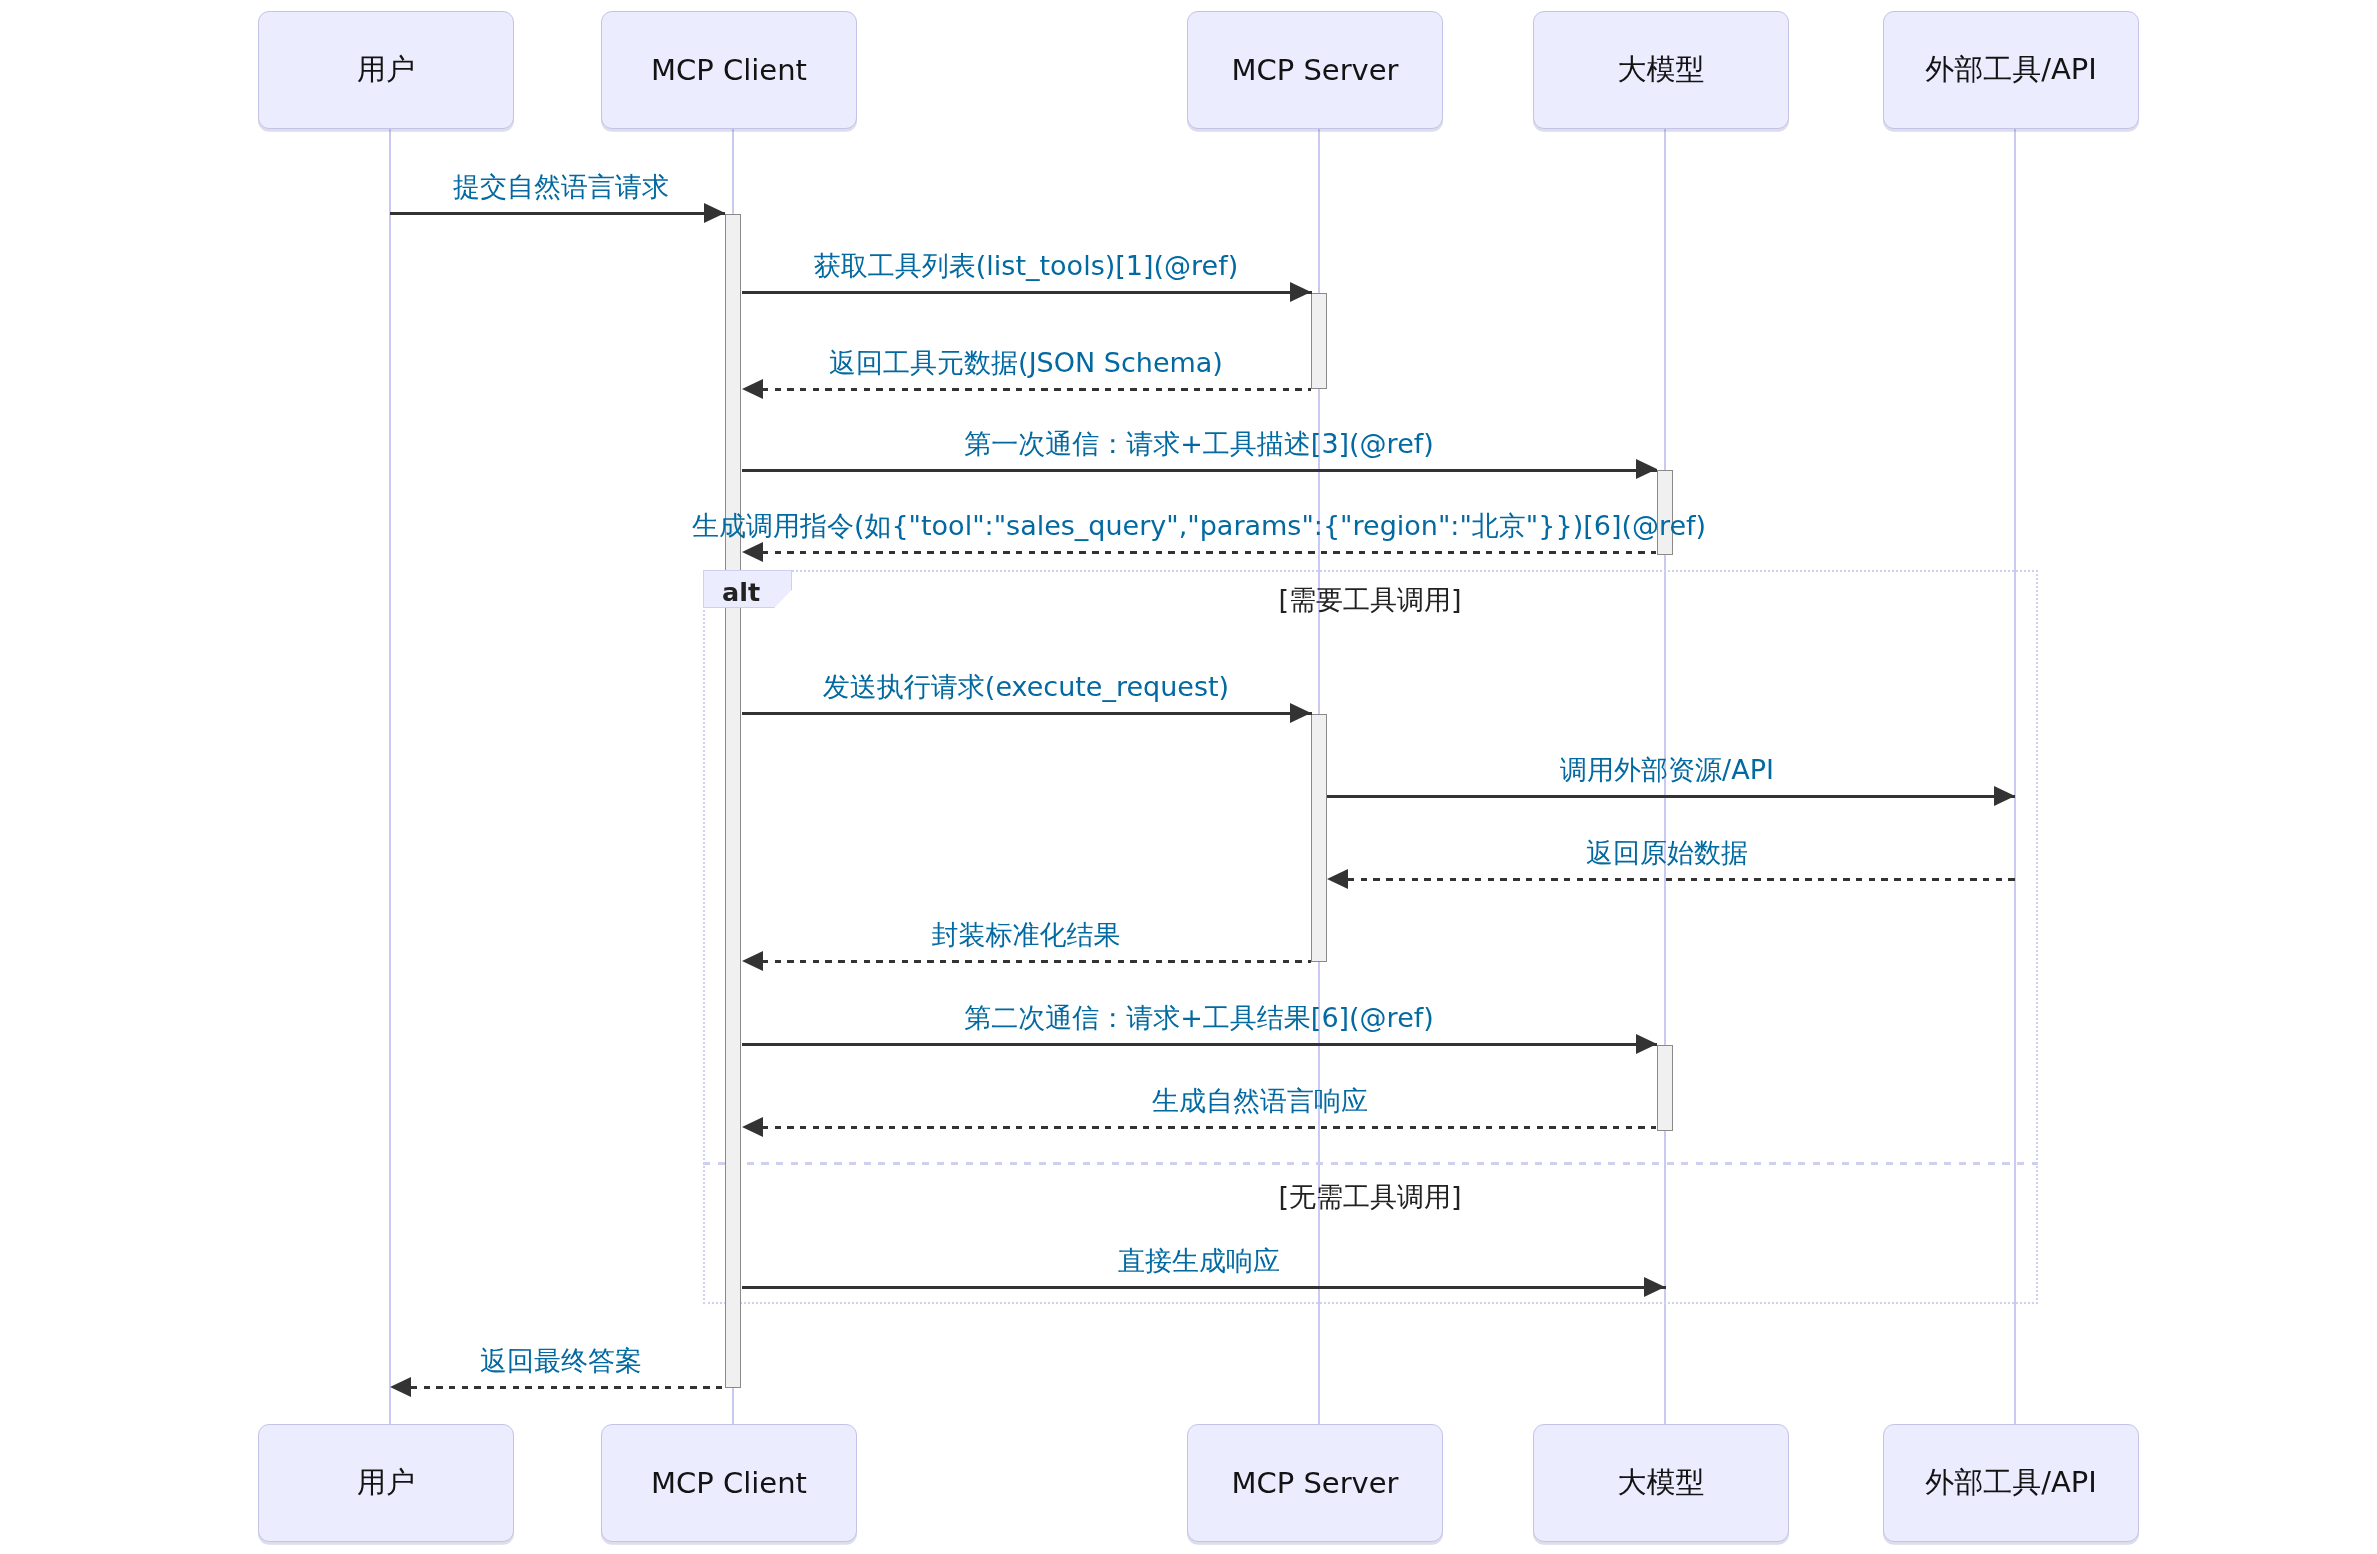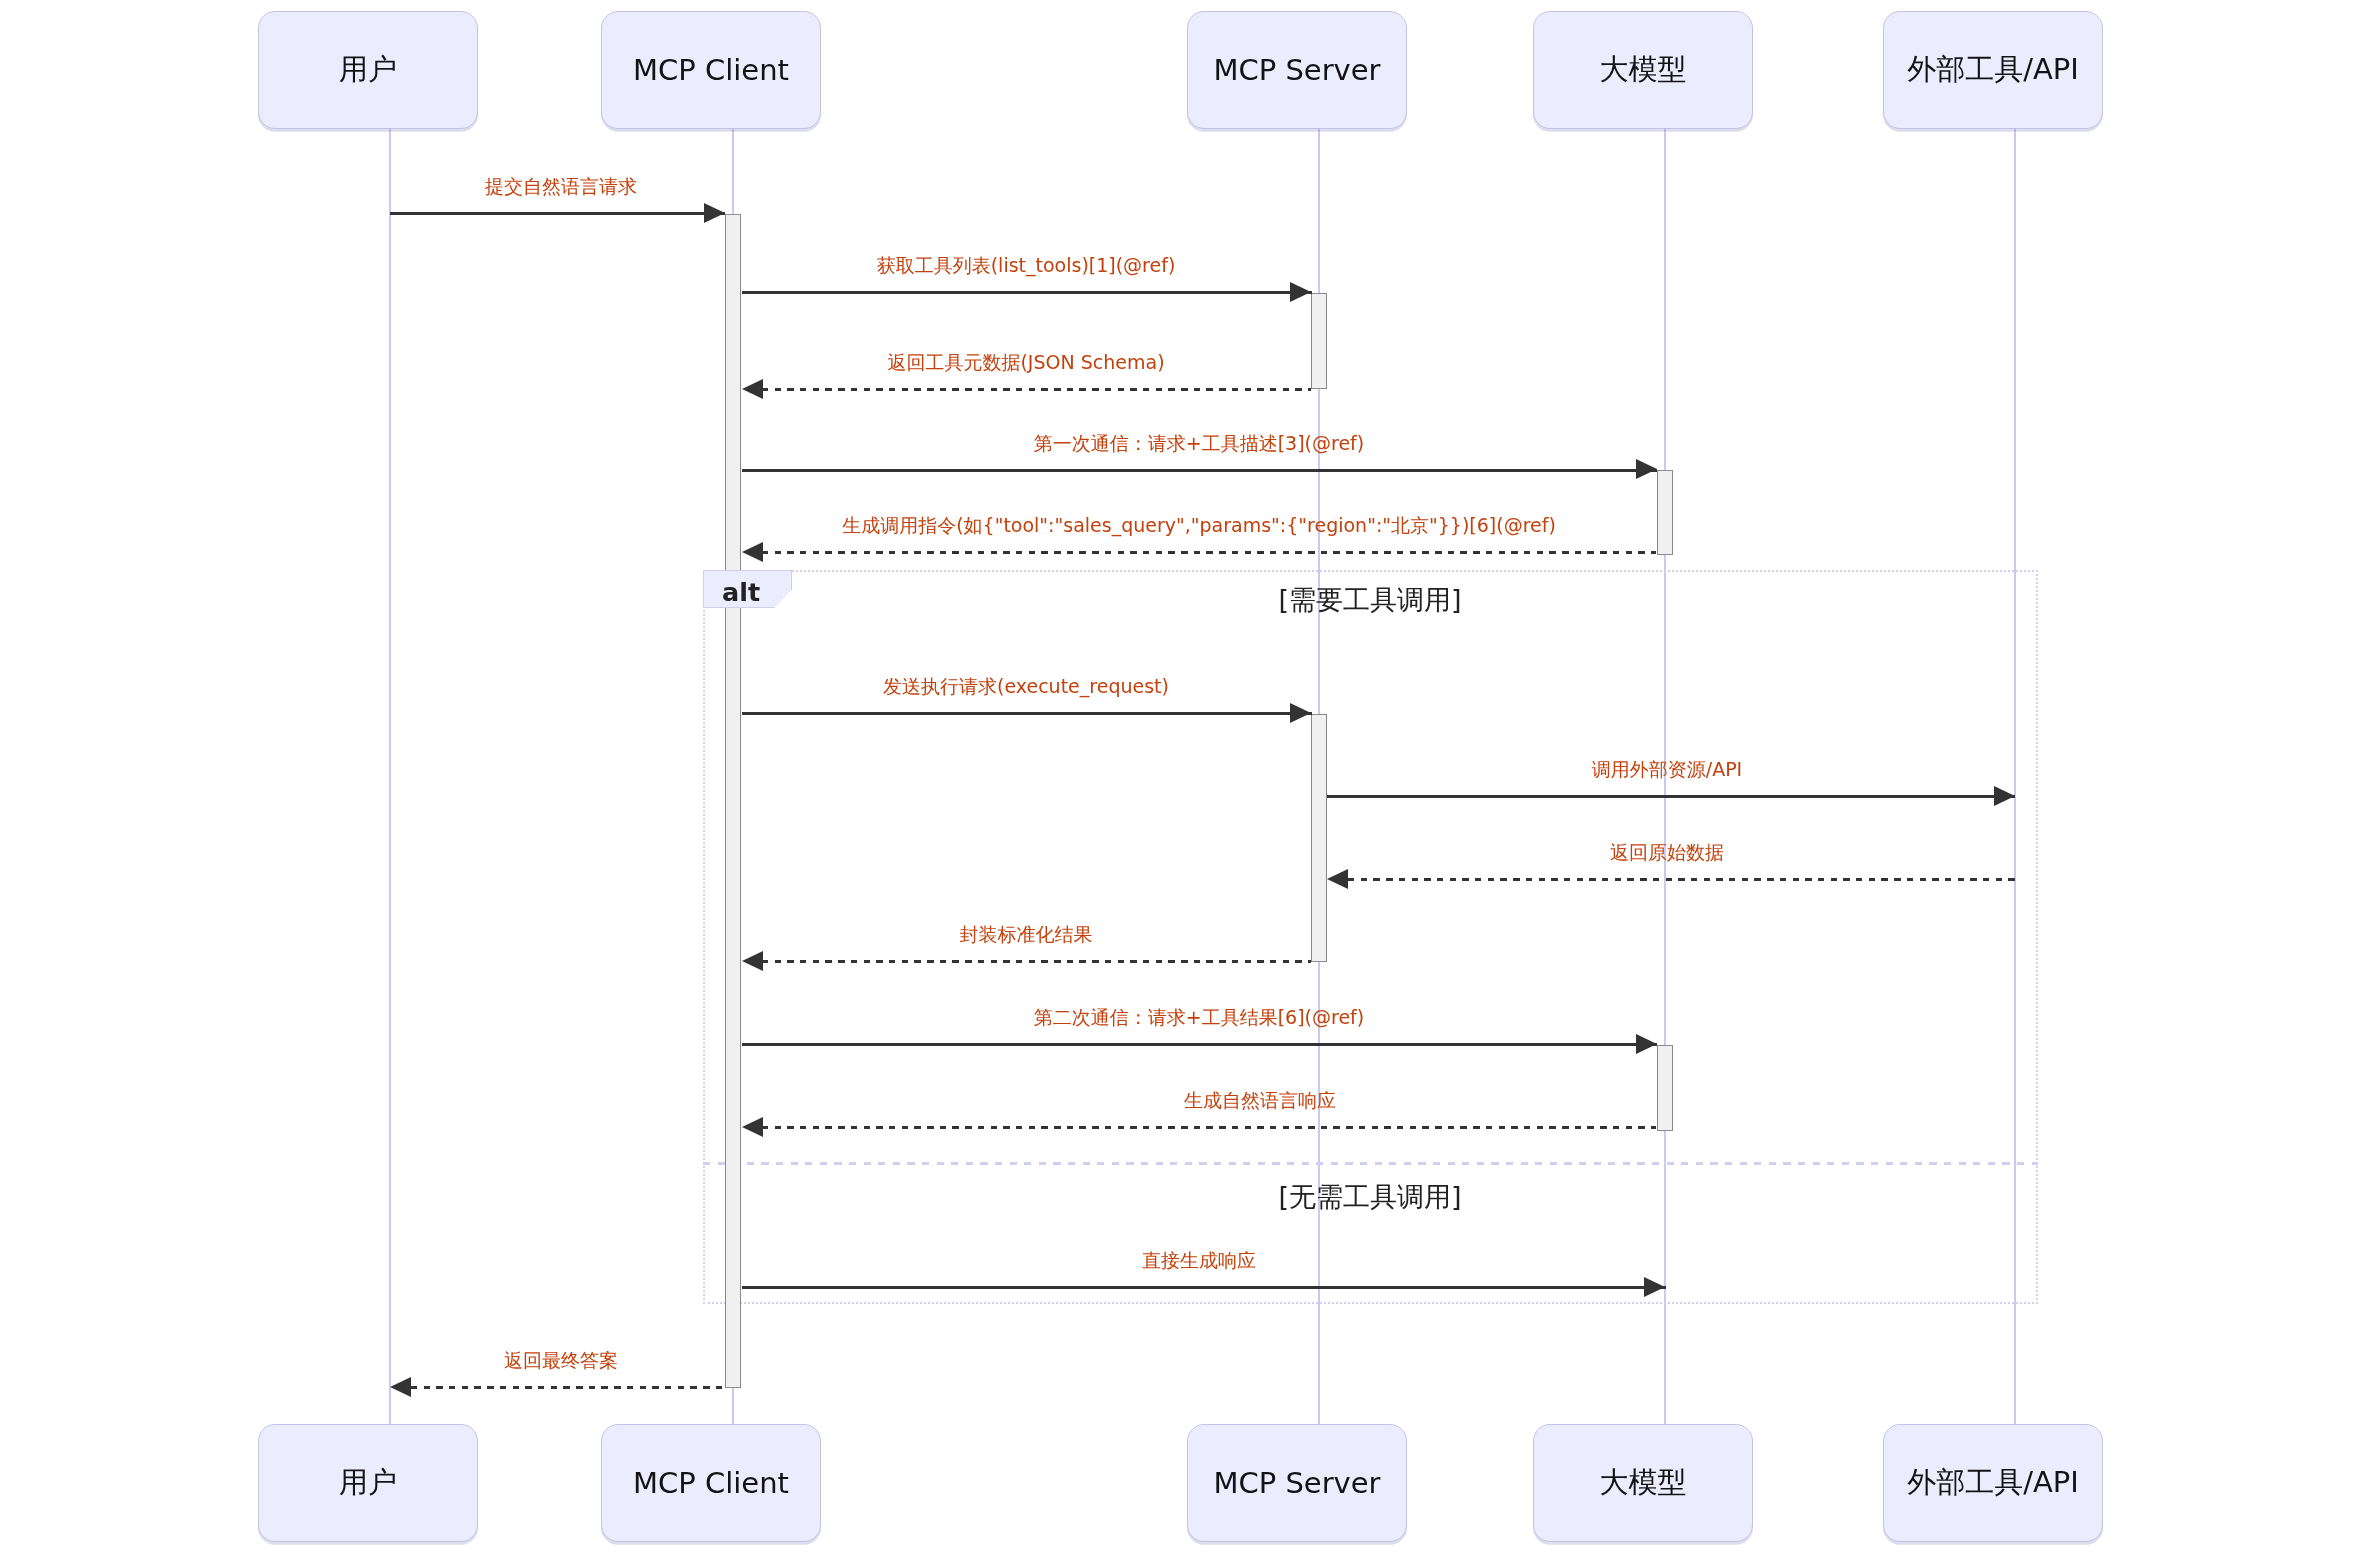--- a/index.html
+++ b/index.html
@@ -1,24 +1,24 @@
 <!DOCTYPE html>
 <html style="font-size:14.6px"><head>
 <meta charset="utf-8">
 <style>
   html,body{margin:0;padding:0;background:#ffffff;}
   .stage{position:relative;width:2377px;height:1554px;background:#ffffff;overflow:hidden;
          font-family:"DejaVu Sans","Liberation Sans",sans-serif;}
-  .box{position:absolute;width:220px;height:118px;background:#ECECFF;border:1.8px solid #C3C3E8;
-       border-radius:17px;box-sizing:border-box;display:flex;align-items:center;justify-content:center;
+  .box{position:absolute;width:256px;height:118px;background:#ECECFF;border:1.8px solid #C3C3E8;
+       border-radius:11px;box-sizing:border-box;display:flex;align-items:center;justify-content:center;
        font-size:29px;color:#131313;box-shadow:0 2.7px 0 rgba(120,120,180,0.25);}
   .lifeline{position:absolute;top:129px;height:1295px;width:1.8px;background:#C9C9F1;}
   .act{position:absolute;width:16.4px;background:#F0F0F0;border:0.9px solid #8A8A8A;box-sizing:border-box;}
-  .mlabel{position:absolute;transform:translateX(-50%);white-space:nowrap;font-size:19px;
-          line-height:31px;color:#c2410c;}
+  .mlabel{position:absolute;transform:translateX(-50%);white-space:nowrap;font-size:27px;
+          line-height:31px;color:#0369a1;}
   .sline{position:absolute;height:2.7px;background:#333333;}
   .dline{position:absolute;height:2.7px;
          background:repeating-linear-gradient(90deg,#333333 0 6.4px,transparent 6.4px 12.7px);}
   .head-r{position:absolute;width:0;height:0;border-top:10px solid transparent;
           border-bottom:10px solid transparent;border-left:21px solid #333333;}
   .head-l{position:absolute;width:0;height:0;border-top:10px solid transparent;
           border-bottom:10px solid transparent;border-right:21px solid #333333;}
   .frame{position:absolute;left:703px;top:570px;width:1335px;height:734px;
          border:2.7px dotted #CFCFF0;box-sizing:border-box;}
   .alt-label{position:absolute;left:703px;top:570px;width:89px;height:38px;background:#ECECFF;

